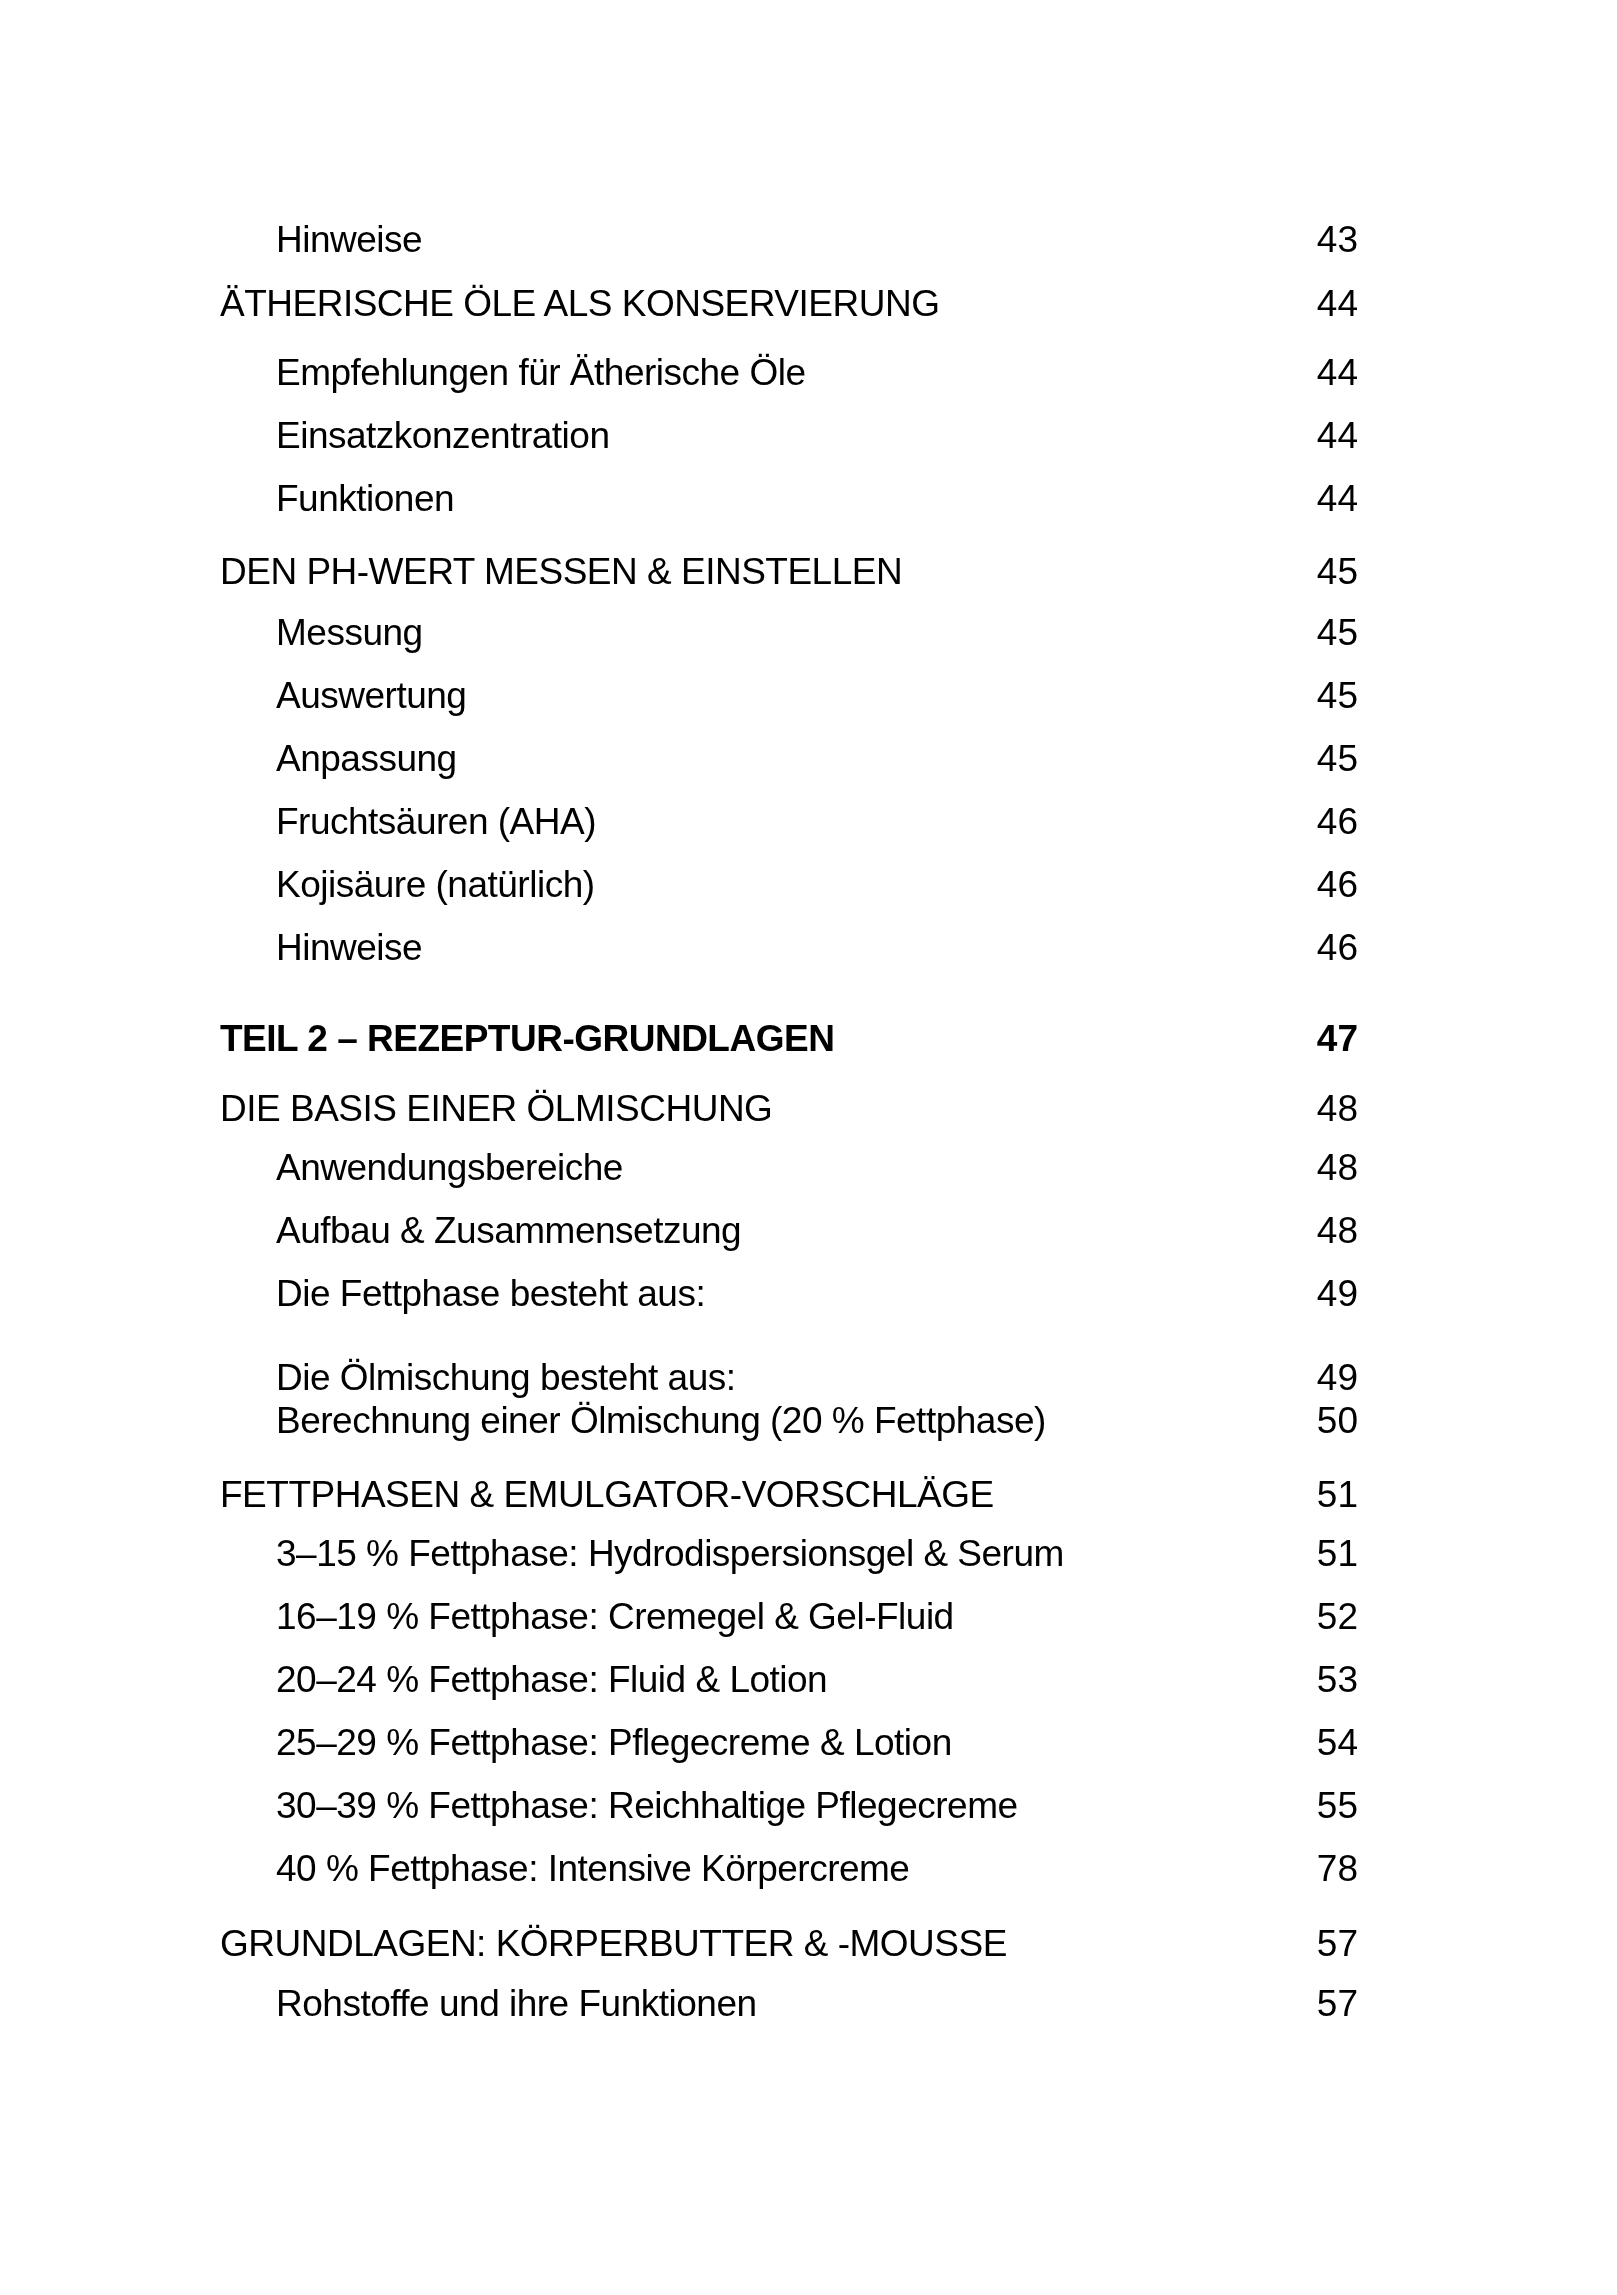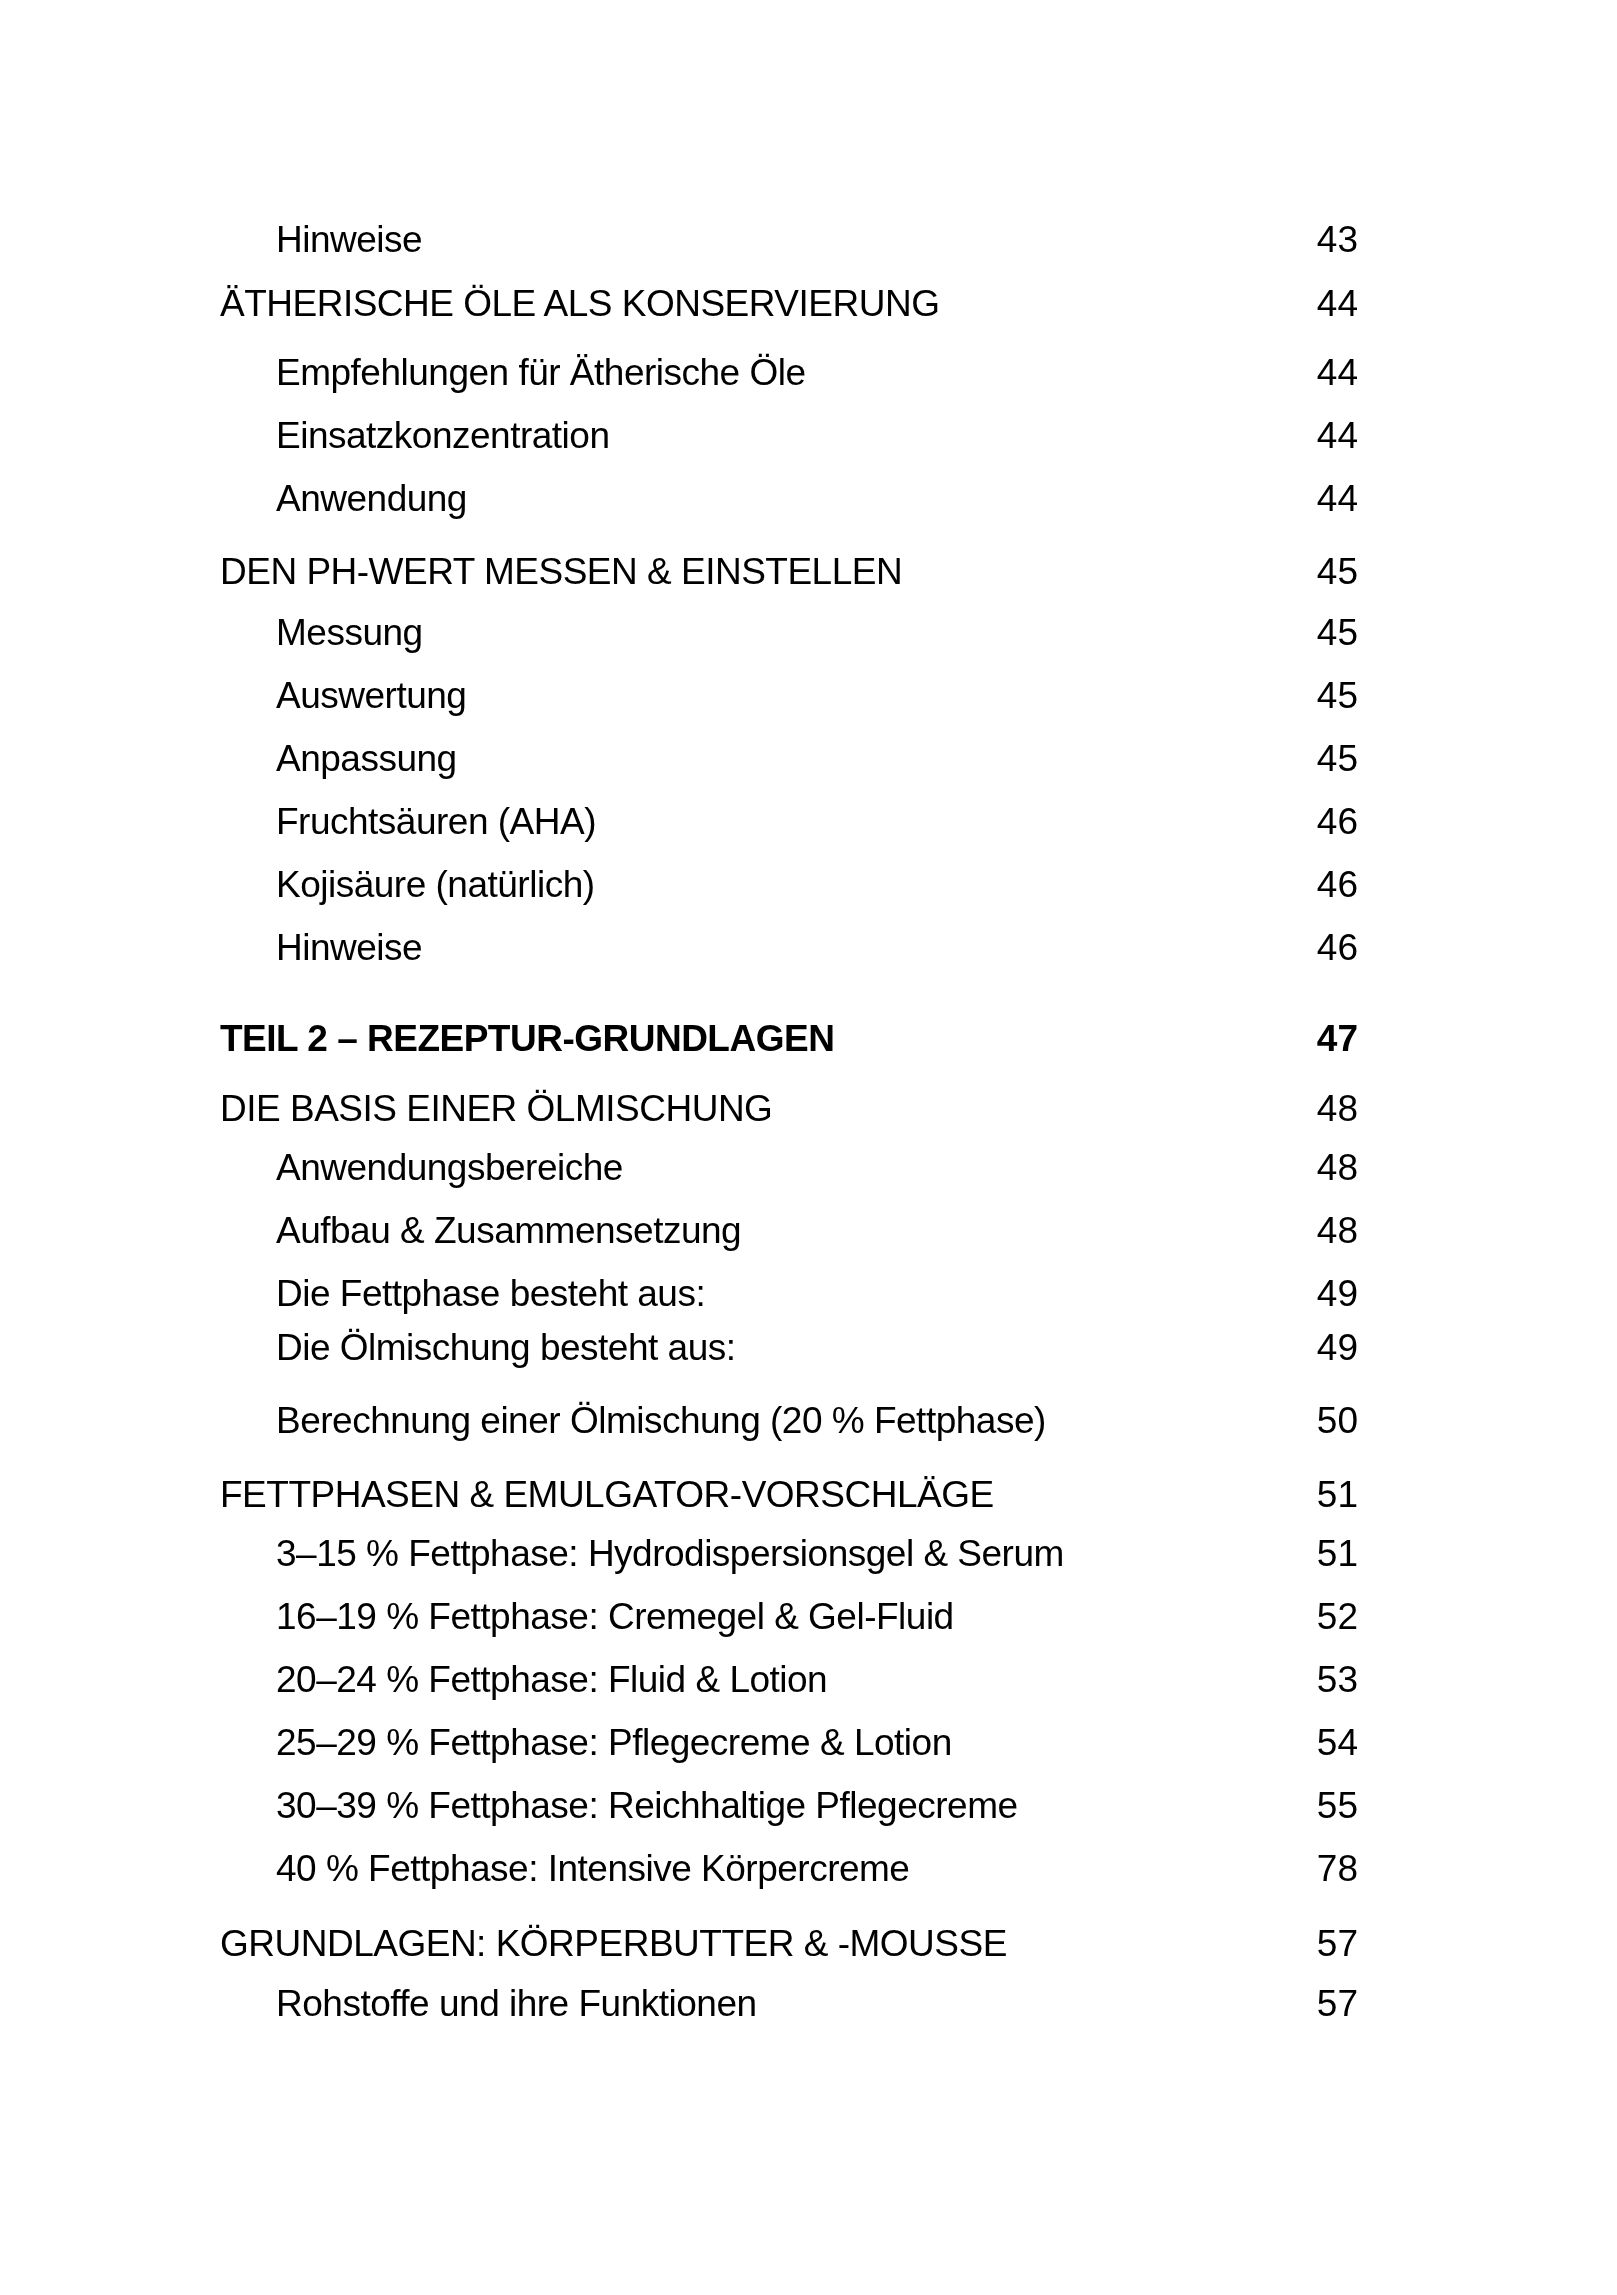--- a/index.html
+++ b/index.html
@@ -28,21 +28,21 @@
     </div>
     <div class="row sub" style="top: 347px;">
       <span class="label">Empfehlungen für Ätherische Öle</span>
       <span class="page">44</span>
     </div>
     <div class="row sub" style="top: 410px;">
       <span class="label">Einsatzkonzentration</span>
       <span class="page">44</span>
     </div>
     <div class="row sub" style="top: 473px;">
-      <span class="label">Anwendung</span>
+      <span class="label">Funktionen</span>
       <span class="page">44</span>
     </div>
     <div class="row section" style="top: 546px;">
       <span class="label">DEN PH-WERT MESSEN &amp; EINSTELLEN</span>
       <span class="page">45</span>
     </div>
     <div class="row sub" style="top: 607px; gap: 28px;">
       <span class="label">Messung</span>
       <span class="page">45</span>
     </div>
@@ -79,21 +79,21 @@
       <span class="page">48</span>
     </div>
     <div class="row sub" style="top: 1205px;">
       <span class="label">Aufbau &amp; Zusammensetzung</span>
       <span class="page">48</span>
     </div>
     <div class="row sub" style="top: 1268px;">
       <span class="label">Die Fettphase besteht aus:</span>
       <span class="page">49</span>
     </div>
-    <div class="row sub" style="top: 1322px; gap: 30px;">
+    <div class="row sub" style="top: 1352px; gap: 30px;">
       <span class="label">Die Ölmischung besteht aus:</span>
       <span class="page">49</span>
     </div>
     <div class="row sub" style="top: 1395px;">
       <span class="label">Berechnung einer Ölmischung (20 % Fettphase)</span>
       <span class="page">50</span>
     </div>
     <div class="row section" style="top: 1469px;">
       <span class="label">FETTPHASEN &amp; EMULGATOR-VORSCHLÄGE</span>
       <span class="page">51</span>

